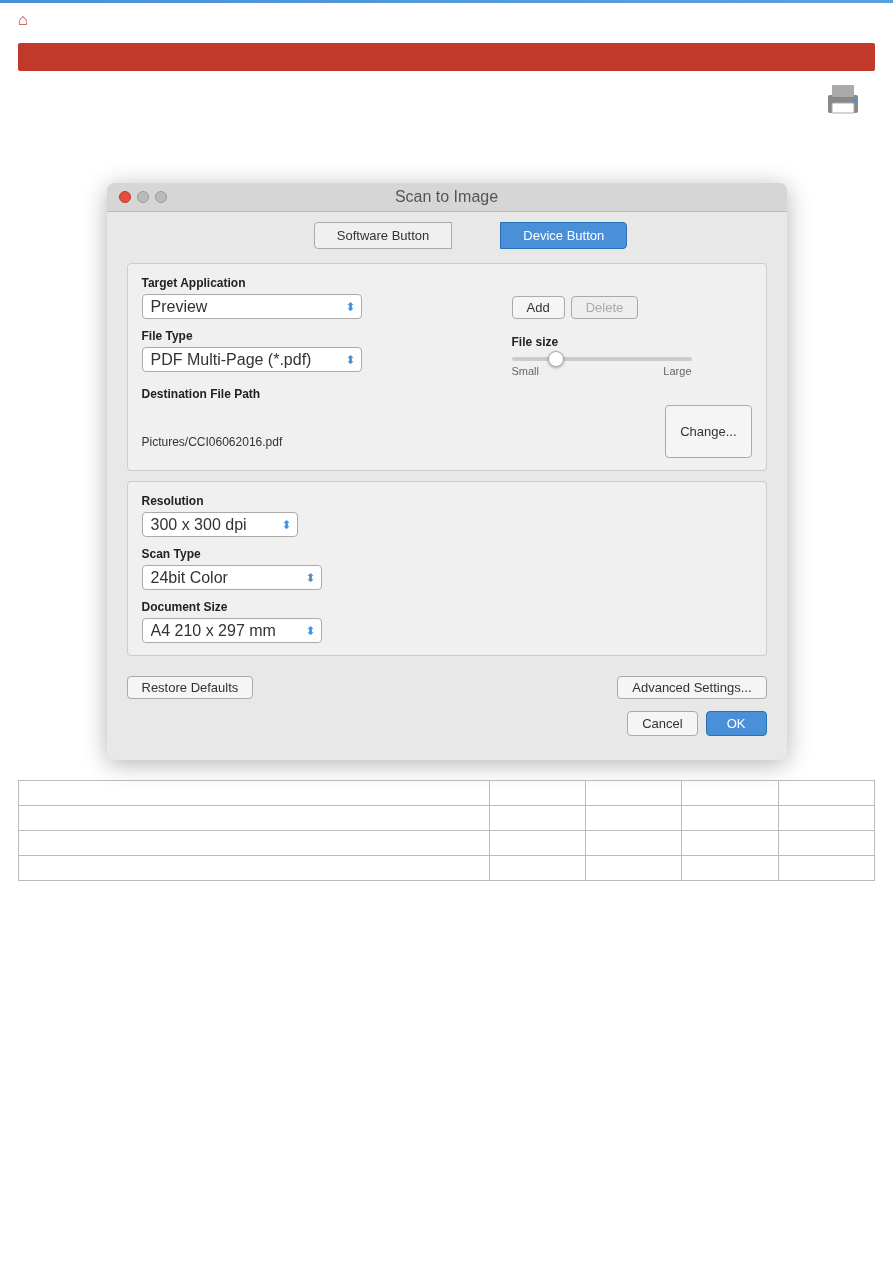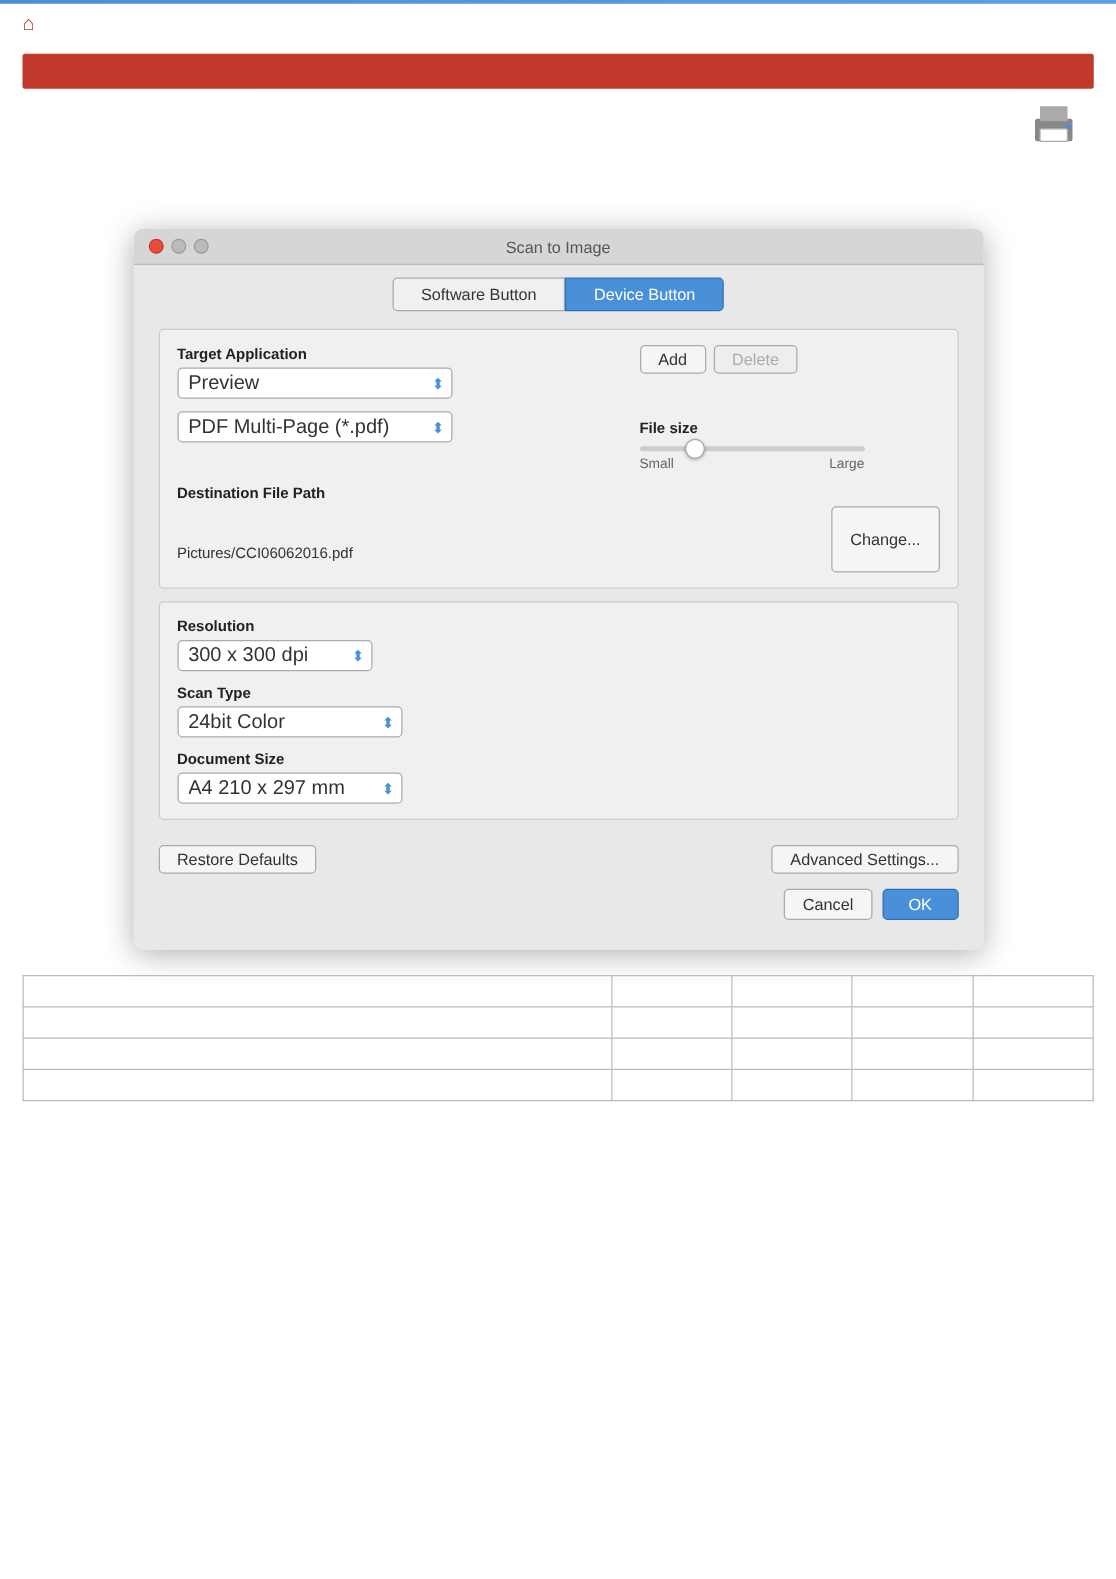--- a/index.html
+++ b/index.html
@@ -99,41 +99,42 @@
       width: 12px; height: 12px;
       border-radius: 50%;
       background: #bbb;
       border: 1px solid #999;
     }
 
     .title-text {
       position: absolute;
       left: 50%;
       transform: translateX(-50%);
-      font-size: 13px;
+      font-size: 16px;
       color: #555;
       font-weight: 400;
     }
 
     
     .tab-row {
       display: flex;
       justify-content: center;
       padding: 10px 0 0 0;
       background: #e8e8e8;
       gap: 0;
     }
 
     .tab-btn {
       padding: 5px 22px;
       font-size: 13px;
       border: 1px solid #aaa;
       cursor: pointer;
       background: #f0f0f0;
       color: #333;
+      margin-left: 48px;
     }
 
     .tab-btn.active {
       background: #4a90d9;
       color: #fff;
       border-color: #2a70b9;
     }
 
     .tab-btn:first-child {
       border-radius: 4px 0 0 4px;
@@ -204,20 +205,21 @@
       transform: translateY(-50%);
       pointer-events: none;
       color: #4a90d9;
       font-size: 12px;
     }
 
     
     .btn-group {
       display: flex;
       align-items: center;
+      margin-top: 20px;
       gap: 6px;
     }
 
     .mac-btn {
       padding: 3px 14px;
       border-radius: 4px;
       border: 1px solid #aaa;
       background: #f5f5f5;
       font-size: 13px;
       cursor: pointer;
@@ -432,20 +434,21 @@
           <div class="col-right">
             <div class="btn-group">
               <button class="mac-btn">Add</button>
               <button class="mac-btn" disabled="">Delete</button>
             </div>
           </div>
         </div>
 
         <div class="row-flex" style="margin-top:10px;">
           <div class="col-left">
+            <div class="field-label">File Type</div>
             <div class="select-wrapper">
               <select>
                 <option>PDF Multi-Page (*.pdf)</option>
               </select>
               <span class="select-arrow">⬍</span>
             </div>
           </div>
           <div class="col-right">
             <div class="file-size-area">
               <div class="slider-label">File size</div>

